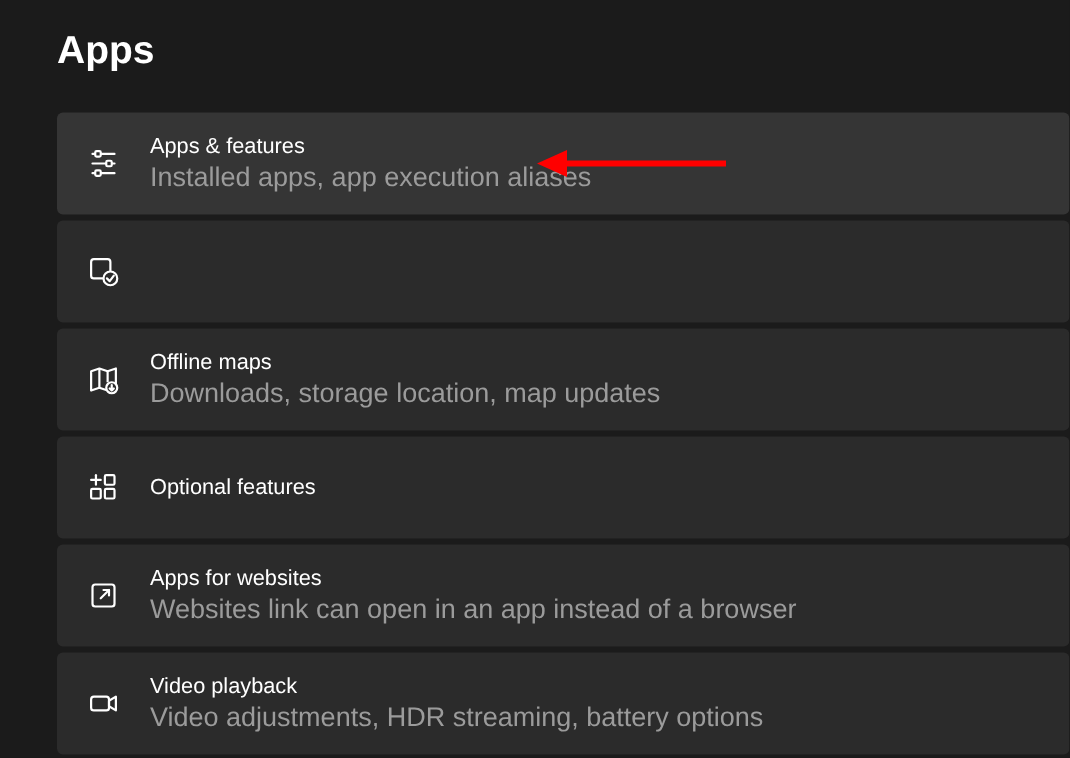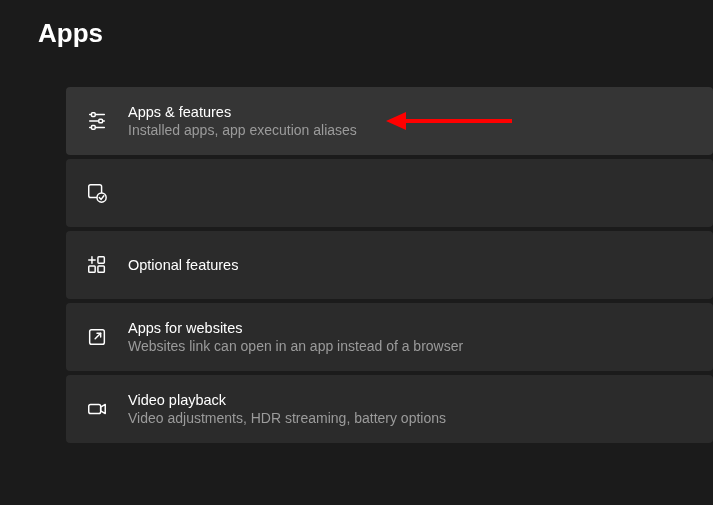--- a/index.html
+++ b/index.html
@@ -2,36 +2,36 @@
 <html><head>
   <meta charset="utf-8">
   <style>
     * { margin:0; padding:0; box-sizing:border-box; }
     body {
       background:#1b1b1b;
       font-family: "Segoe UI", Arial, sans-serif;
       width:713px; height:505px; overflow:hidden; color:#ffffff;
     }
     .page { padding:18px 0 0 38px; }
-    .title { font-size:26px; font-weight:600; margin-bottom:38px; }
-    .list { display:flex; flex-direction:column; gap:4px;margin-left:28px; }
+    .title { font-size:26px; font-weight:600; margin-bottom:26px; }
+    .list { display:flex; flex-direction:column; gap:4px; }
     .item {
       background:#2b2b2b;
       border-radius:4px;
       display:flex; align-items:center;
       padding:14px 18px 14px 20px;
       gap:20px;
       min-height:68px;
       position:relative;
     }
     .item.highlight { background:#353535; }
     .icon-wrap { width:22px; height:22px; display:flex; align-items:center; justify-content:center; color:#ffffff; flex-shrink:0; }
     .text-wrap { display:flex; flex-direction:column; gap:2px; }
     .item-title { font-size:14.5px; font-weight:400; color:#ffffff; }
-    .item-desc { font-size:14px; color:#9b9b9b;text-align:right; }
+    .item-desc { font-size:18px; color:#9b9b9b;text-align:right; }
     svg { display:block; }
     .arrow {
       position:absolute;
       left:318px; top:50%; transform:translateY(-50%);
       pointer-events:none;
     }
   </style>
 </head>
 <body>
 
@@ -66,20 +66,35 @@
     <div class="item">
       <span class="icon-wrap">
         <svg width="22" height="22" viewBox="0 0 24 24" fill="none" stroke="currentColor" stroke-width="1.6">
           <rect x="3" y="3" width="14" height="14" rx="2"></rect>
           <circle cx="17" cy="17" r="5" fill="#2b2b2b"></circle>
           <path d="M14.5 17 l2 2 l3 -4" stroke-linecap="round" stroke-linejoin="round"></path>
         </svg>
       </span>
     </div>
 
+    <div class="item">
+      <span class="icon-wrap">
+        <svg width="22" height="22" viewBox="0 0 24 24" fill="none" stroke="currentColor" stroke-width="1.6" stroke-linejoin="round">
+          <path d="M3 6 L9 4 L15 6 L21 4 V18 L15 20 L9 18 L3 20 Z"></path>
+          <line x1="9" y1="4" x2="9" y2="18"></line>
+          <line x1="15" y1="6" x2="15" y2="14"></line>
+          <circle cx="18" cy="18" r="4" fill="#2b2b2b"></circle>
+          <path d="M18 16 v4 M16.5 18.5 L18 20 L19.5 18.5" stroke-linecap="round"></path>
+        </svg>
+      </span>
+      <div class="text-wrap">
+        <span class="item-title">Offline maps</span>
+        <span class="item-desc">Downloads, storage location, map updates</span>
+      </div>
+    </div>
 
     <div class="item">
       <span class="icon-wrap">
         <svg width="22" height="22" viewBox="0 0 24 24" fill="none" stroke="currentColor" stroke-width="1.6">
           <rect x="13" y="3" width="7" height="7" rx="1"></rect>
           <rect x="3" y="13" width="7" height="7" rx="1"></rect>
           <rect x="13" y="13" width="7" height="7" rx="1"></rect>
           <line x1="6.5" y1="3" x2="6.5" y2="10" stroke-linecap="round"></line>
           <line x1="3" y1="6.5" x2="10" y2="6.5" stroke-linecap="round"></line>
         </svg>

